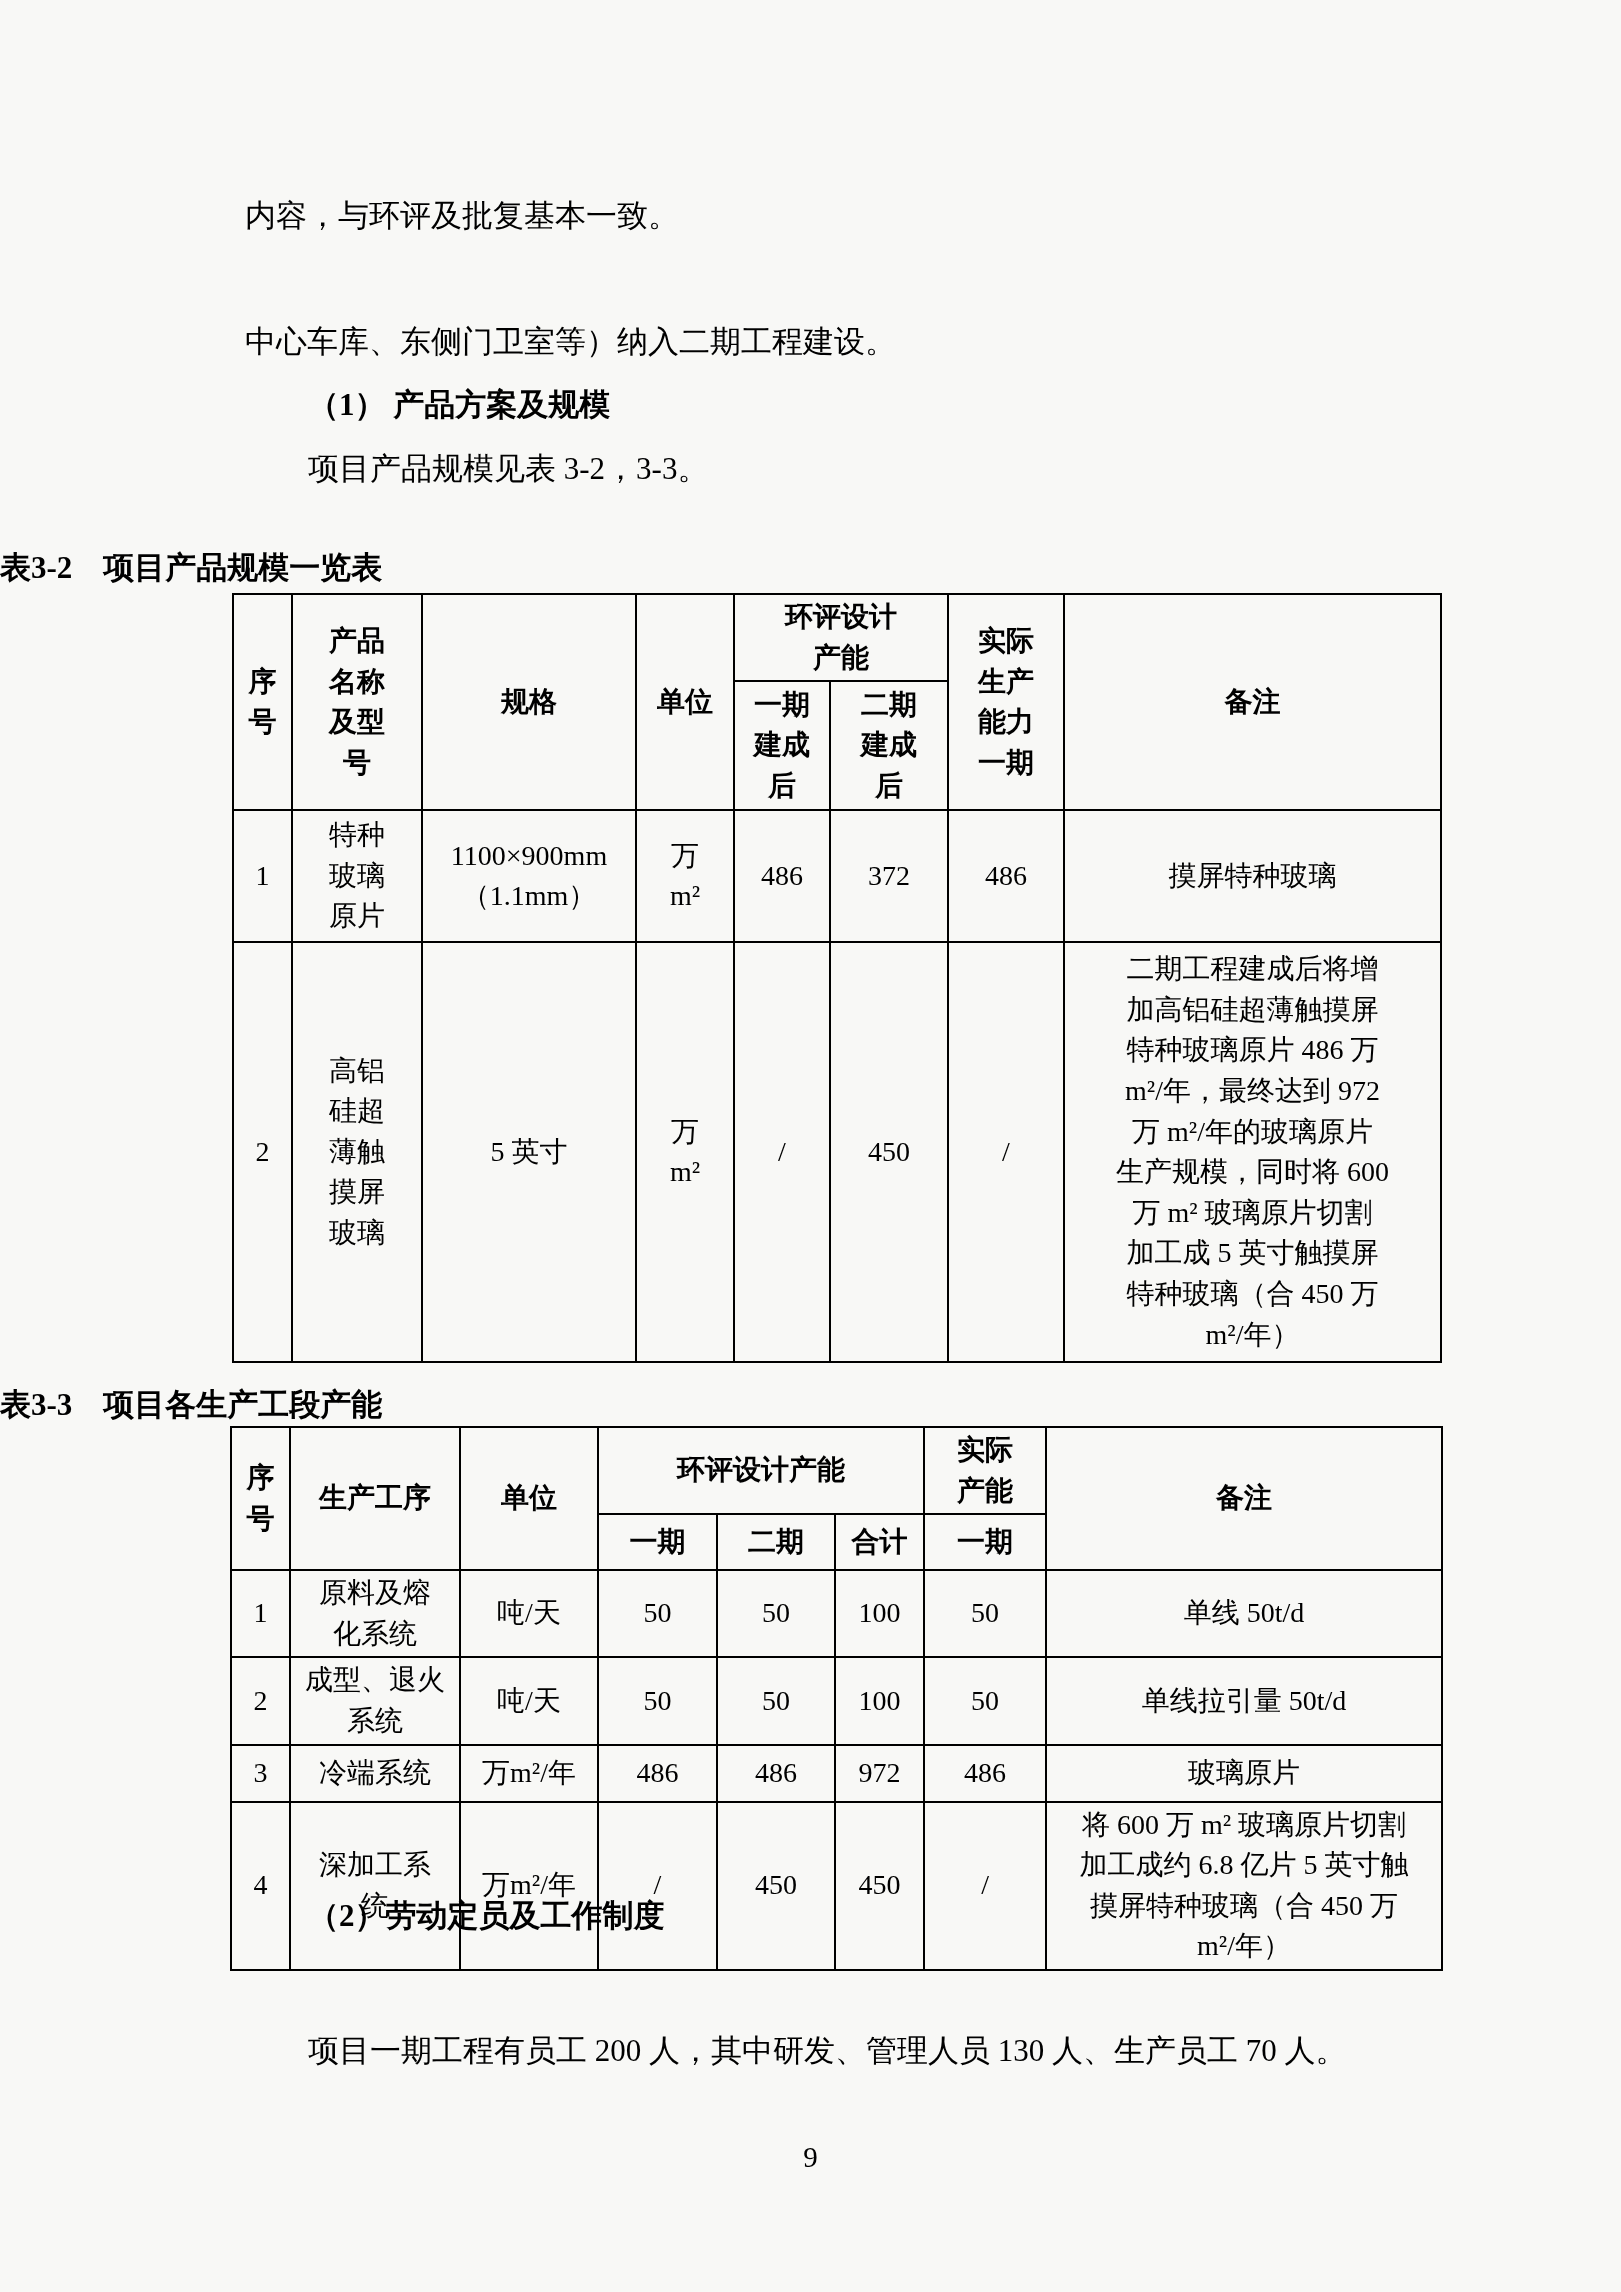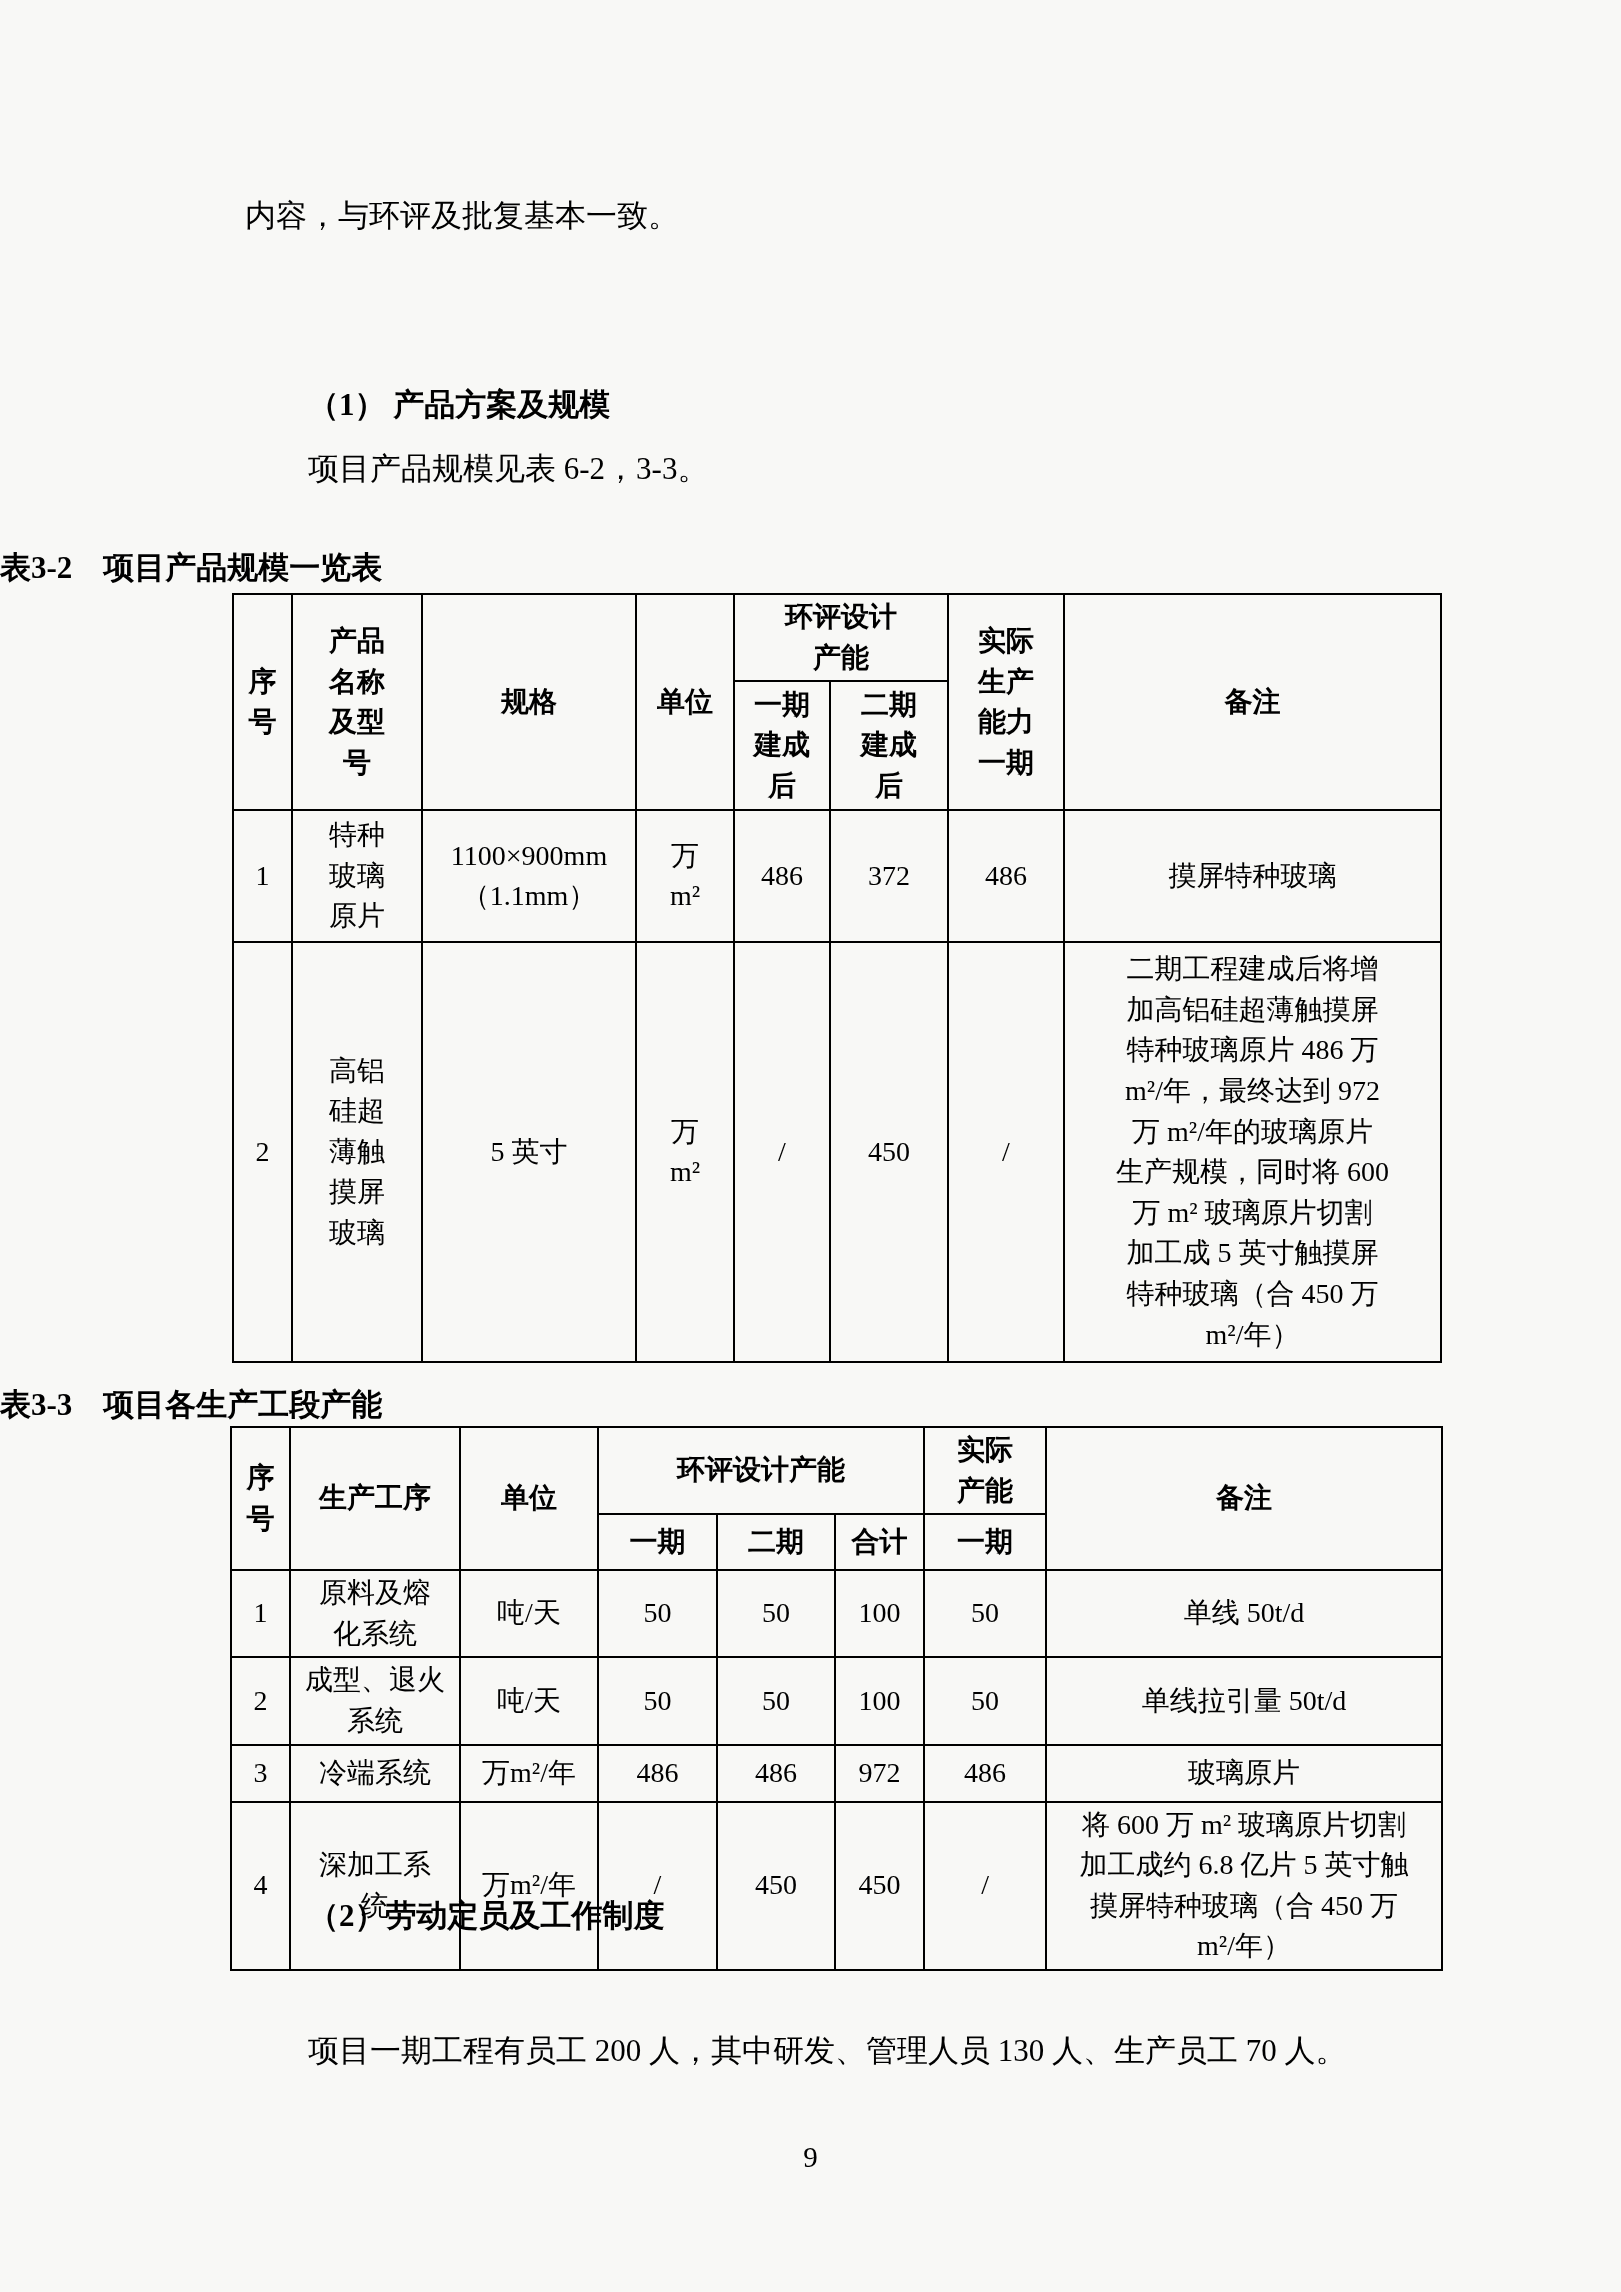--- a/index.html
+++ b/index.html
@@ -47,22 +47,23 @@
     position:absolute;left:0;width:1621px;
     text-align:center;font-size:29px;
   }
 </style>
 </head>
 <body>
 
 <div class="page">
 
   <div class="line" style="left:245px;top:198px;">内容，与环评及批复基本一致。</div>
+  <div class="line" style="left:245px;top:324px;">中心车库、东侧门卫室等）纳入二期工程建设。</div>
   <div class="line bold" style="left:308px;top:387px;">（1） 产品方案及规模</div>
-  <div class="line" style="left:308px;top:451px;">项目产品规模见表 6-2，3-3。</div>
+  <div class="line" style="left:308px;top:451px;">项目产品规模见表 3-2，3-3。</div>
 
   <div class="tbl-title" style="top:547px;">表3-2　项目产品规模一览表</div>
 
   <table class="tbl" style="left:232px;top:593px;width:1208px;">
     <colgroup>
       <col style="width:59px">
         <col style="width:130px">
         <col style="width:214px">
         <col style="width:98px">
       <col style="width:96px">

